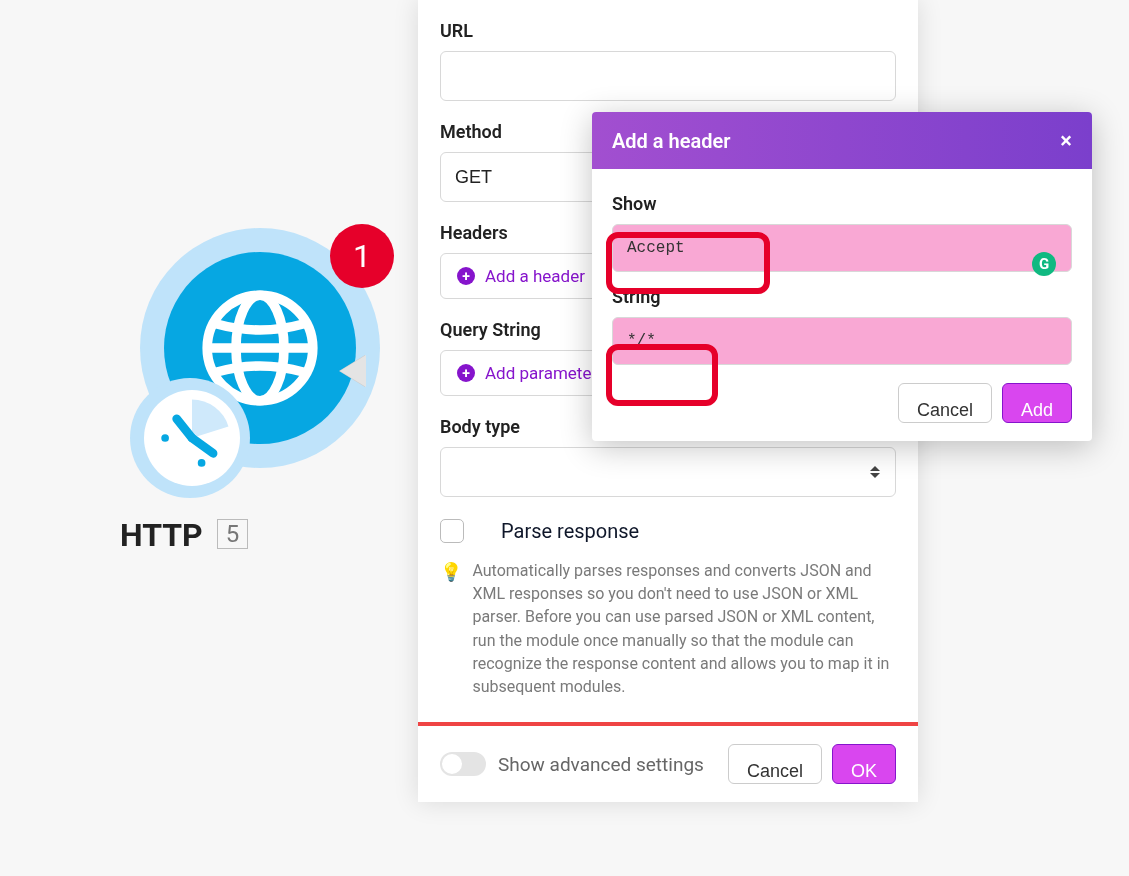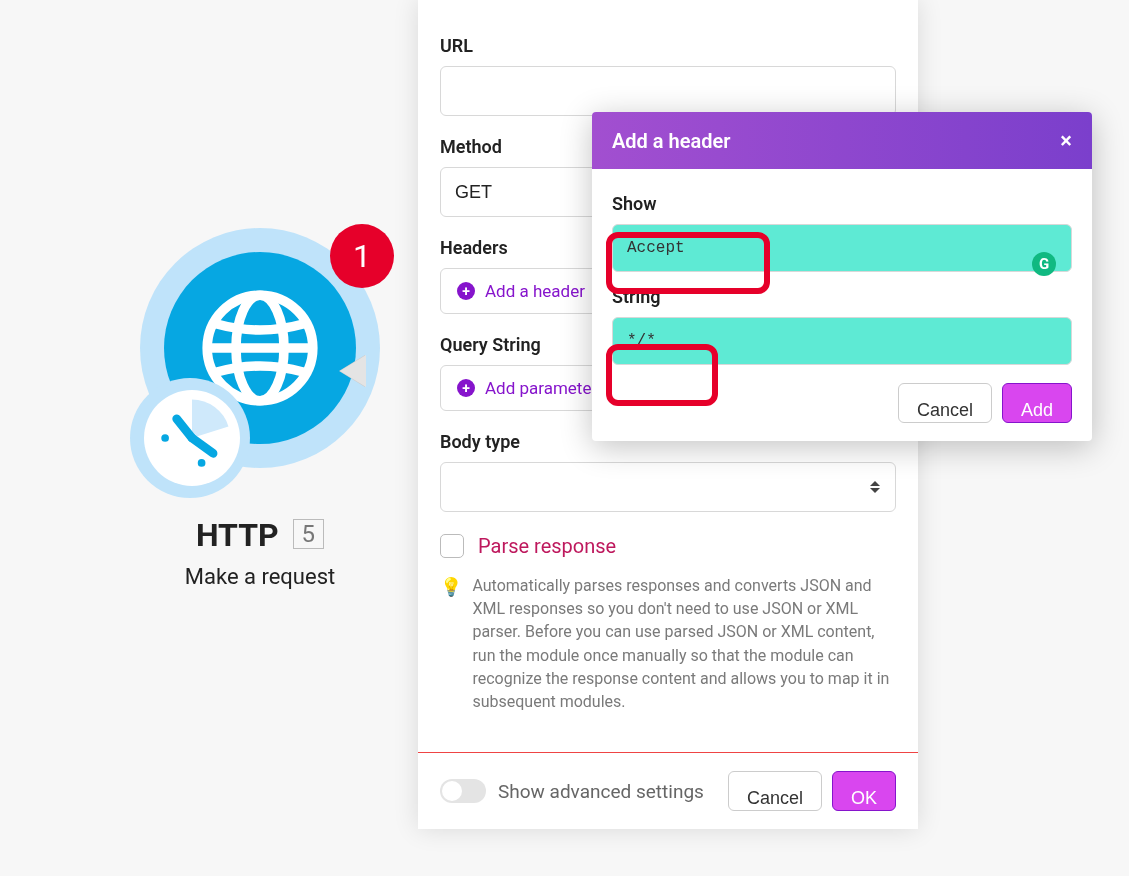--- a/index.html
+++ b/index.html
@@ -79,21 +79,20 @@
     top: 355px;
     width: 0; height: 0;
     border-top: 16px solid transparent;
     border-bottom: 16px solid transparent;
     border-right: 26px solid #e4e4e4;
     filter: drop-shadow(-1px 0 0 #ccc);
     z-index: 4;
   }
 
   .module-title {
-    text-align: center;
     margin-top: 48px;
     font-size: 32px;
     font-weight: 700;
     color: #222;
   }
   .count-badge {
     display: inline-block;
     border: 1px solid #bbb;
     padding: 0 8px;
     font-size: 24px;
@@ -112,21 +111,21 @@
   
   .config-panel {
     position: absolute;
     left: 418px;
     top: 0;
     width: 500px;
     background: #fff;
     box-shadow: 0 0 24px rgba(0,0,0,.12);
     padding: 0 0 18px;
   }
-  .cp-body { padding: 15px 22px; max-height: 812px; overflow: hidden; }
+  .cp-body { padding: 0 22px; max-height: 812px; overflow: hidden; }
   .form-label {
     font-weight: 600;
     font-size: 18px;
     color: #222;
     margin-top: 20px;
     margin-bottom: 10px;
     display: block;
   }
   .form-input, .form-select {
     width: 100%;
@@ -183,34 +182,34 @@
     align-items: center;
     gap: 14px;
     margin-top: 22px;
   }
   .checkbox {
     width: 24px; height: 24px;
     border: 1.5px solid #bbb;
     border-radius: 5px;
     background: #fff;
   }
-  .checkbox-label { font-size: 20px; color: #be185d; }
+  .checkbox-label { font-size: 20px; color: #0f172a; margin-left: 23px; }
 
   .hint-row {
     display: flex;
     gap: 10px;
     margin-top: 16px;
     color: #7a7a7a;
     font-size: 16px;
     line-height: 1.45;
   }
   .bulb { color: #f4a300; font-size: 18px; flex-shrink: 0; }
 
   .panel-footer {
-    border-top: 1px solid #ef4444;
+    border-top: 4px solid #ef4444;
     margin-top: 24px;
     padding: 18px 22px 0;
     display: flex;
     align-items: center;
     justify-content: space-between;
   }
   .toggle {
     width: 46px; height: 24px;
     border-radius: 12px;
     background: #e4e4e4;
@@ -265,21 +264,21 @@
   .popup-body .form-label { margin-top: 14px; }
   .mono-input {
     width: 100%;
     height: 48px;
     border: 1px solid #d8d8d8;
     border-radius: 6px;
     padding: 0 14px;
     font-family: "Courier New", monospace;
     font-size: 16px;
     color: #333;
-    background: #5eead4;
+    background: #f9a8d4;
   }
   .grammarly-badge {
     position: absolute;
     right: 36px;
     top: 140px;
     width: 24px; height: 24px;
     border-radius: 50%;
     background: #10b981;
     color: #fff;
     display: flex;
@@ -328,21 +327,20 @@
       <circle cx="60" cy="76" r="4" fill="#06a7e2"></circle>
       <polyline points="50,50 34,30" stroke="#06a7e2" stroke-width="9" stroke-linecap="round" fill="none"></polyline>
       <polyline points="50,50 72,66" stroke="#06a7e2" stroke-width="9" stroke-linecap="round" fill="none"></polyline>
     </svg>
     <div class="badge">1</div>
   </div>
   <div class="module-title">
     <span>HTTP</span>
     <span class="count-badge">5</span>
   </div>
-  <div class="module-sub">Make a request</div>
 </div>
 
 <div class="pointer"></div>
 
 <div class="config-panel">
   <div class="cp-body">
     <label class="form-label">URL</label>
     <input class="form-input" type="text" value="" style="">
 
     <label class="form-label">Method</label>

